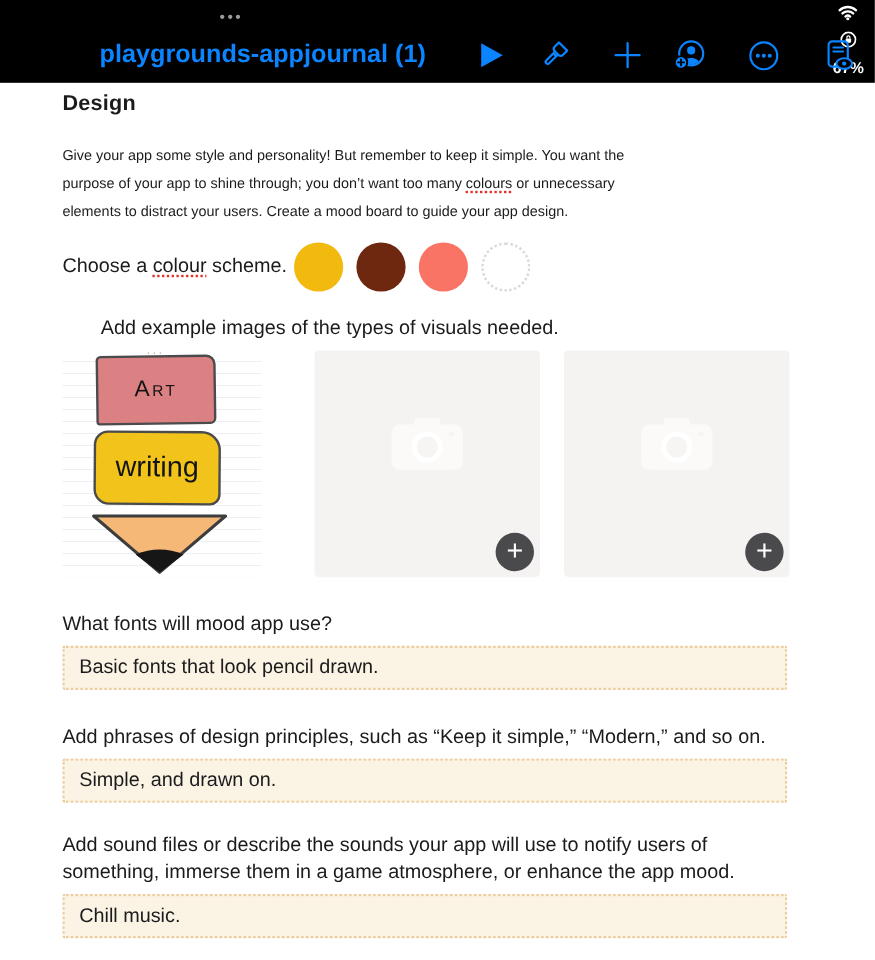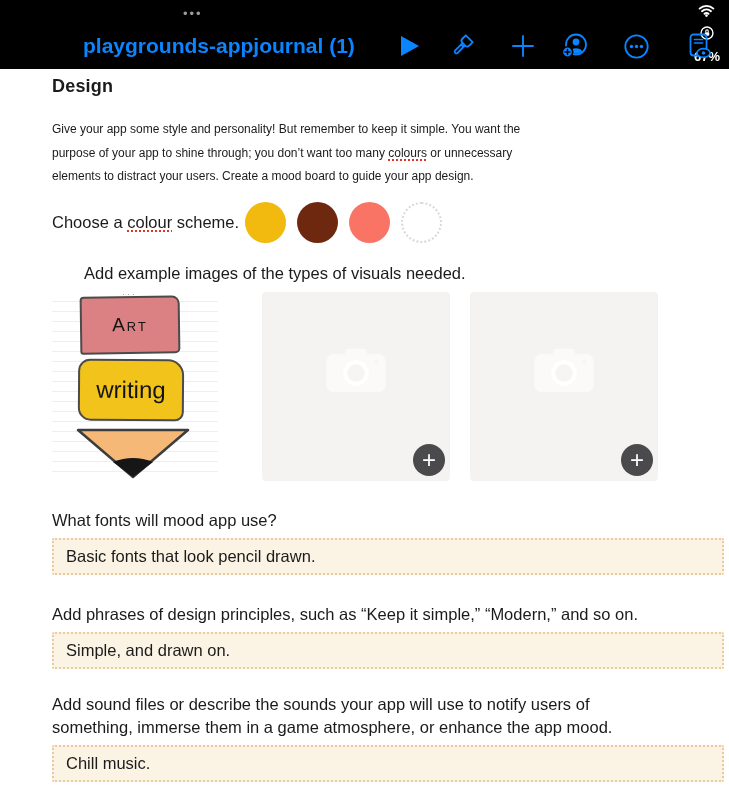--- a/index.html
+++ b/index.html
@@ -47,21 +47,21 @@
   .img-placeholder { position:relative; width:188px; height:189px; background:#f4f3f2; border-radius:4px; cursor:pointer; }
   .img-placeholder .cam { position:absolute; left:50%; top:42%; transform:translate(-50%,-50%); }
   .gap1 { width:44px; } .gap2 { width:20px; }
   .add-btn { position:absolute; right:5px; bottom:5px; width:32px; height:32px; border-radius:50%;
     background:#4a4a4c; color:#fff; font-size:24px; font-weight:300; display:flex; align-items:center;
     justify-content:center; line-height:1; cursor:pointer; }
 
   .qa { margin-top:28px; }
   .qa.tight { margin-top:24px; }
   .qa .q { font-size:16.5px; line-height:23px; margin-bottom:6px; max-width:620px; }
-  .field { width:672px; height:37px; background:#fbf4e4; border:2px dotted #ecca9b; border-radius:2px;
+  .field { width:604px; height:37px; background:#fbf4e4; border:2px dotted #ecca9b; border-radius:2px;
     font-size:16.5px; display:flex; align-items:center; padding-left:12px; cursor:text; }
 </style>
 </head>
 <body>
 
 <div class="chrome">
   <div class="status-bar">
     <span class="window-dots">•••</span>
     <div class="status-right">
       <span>

